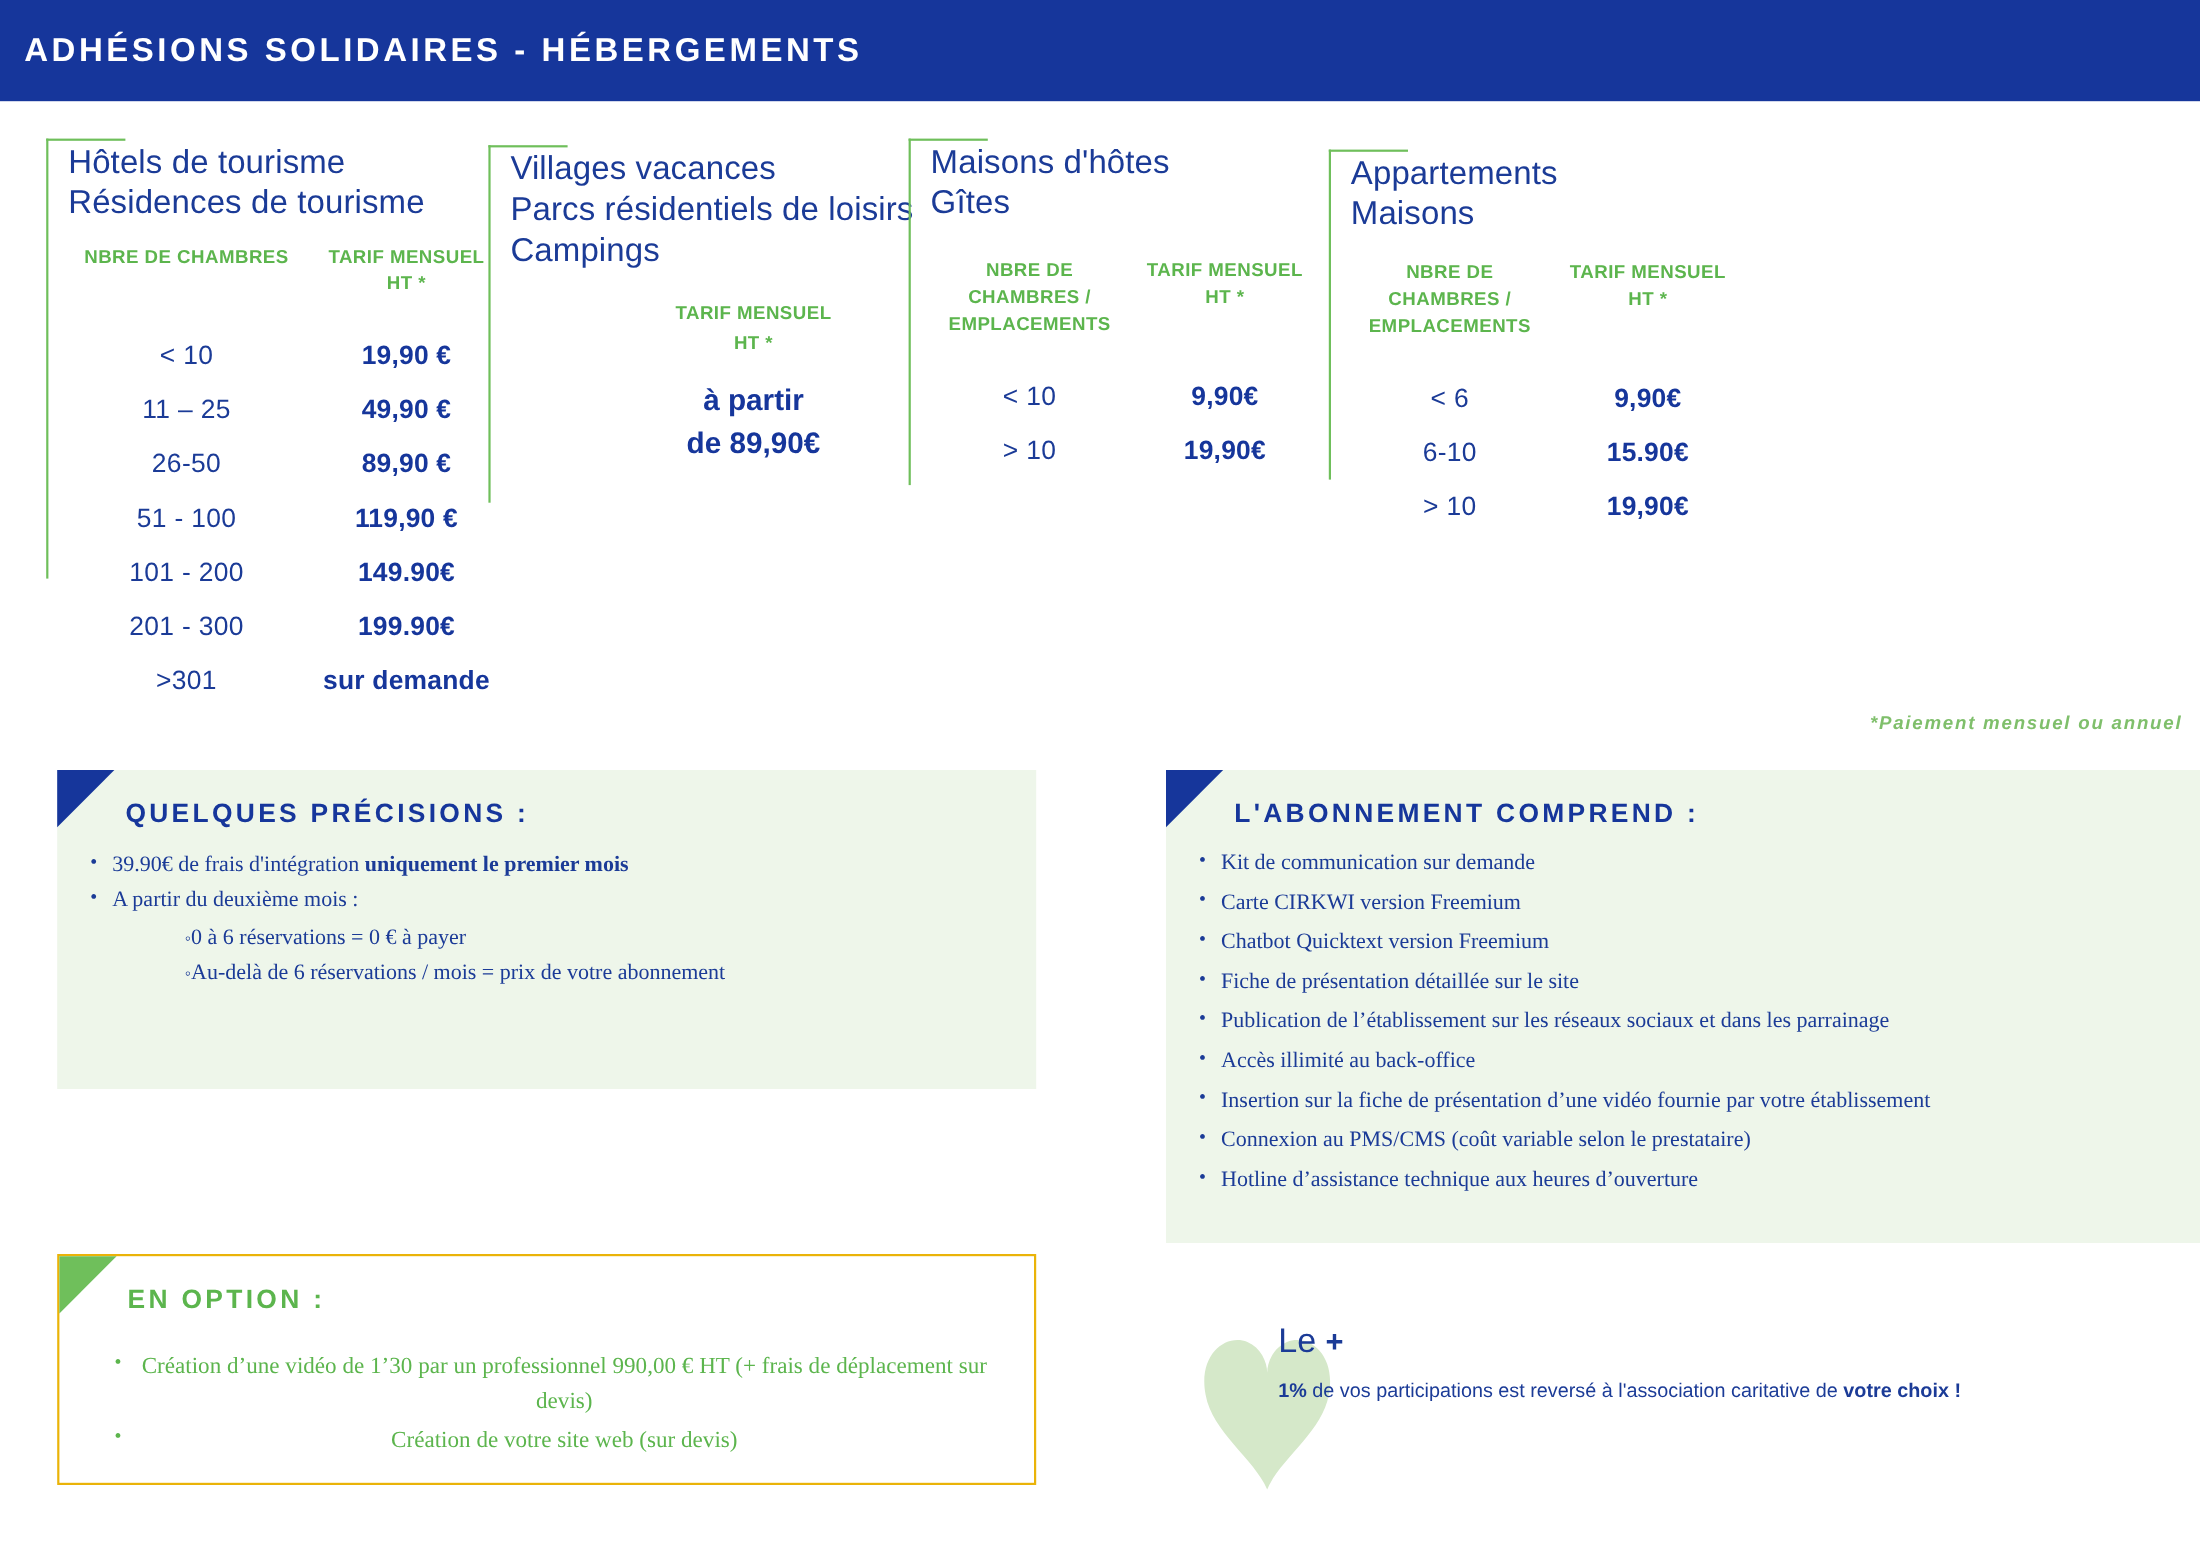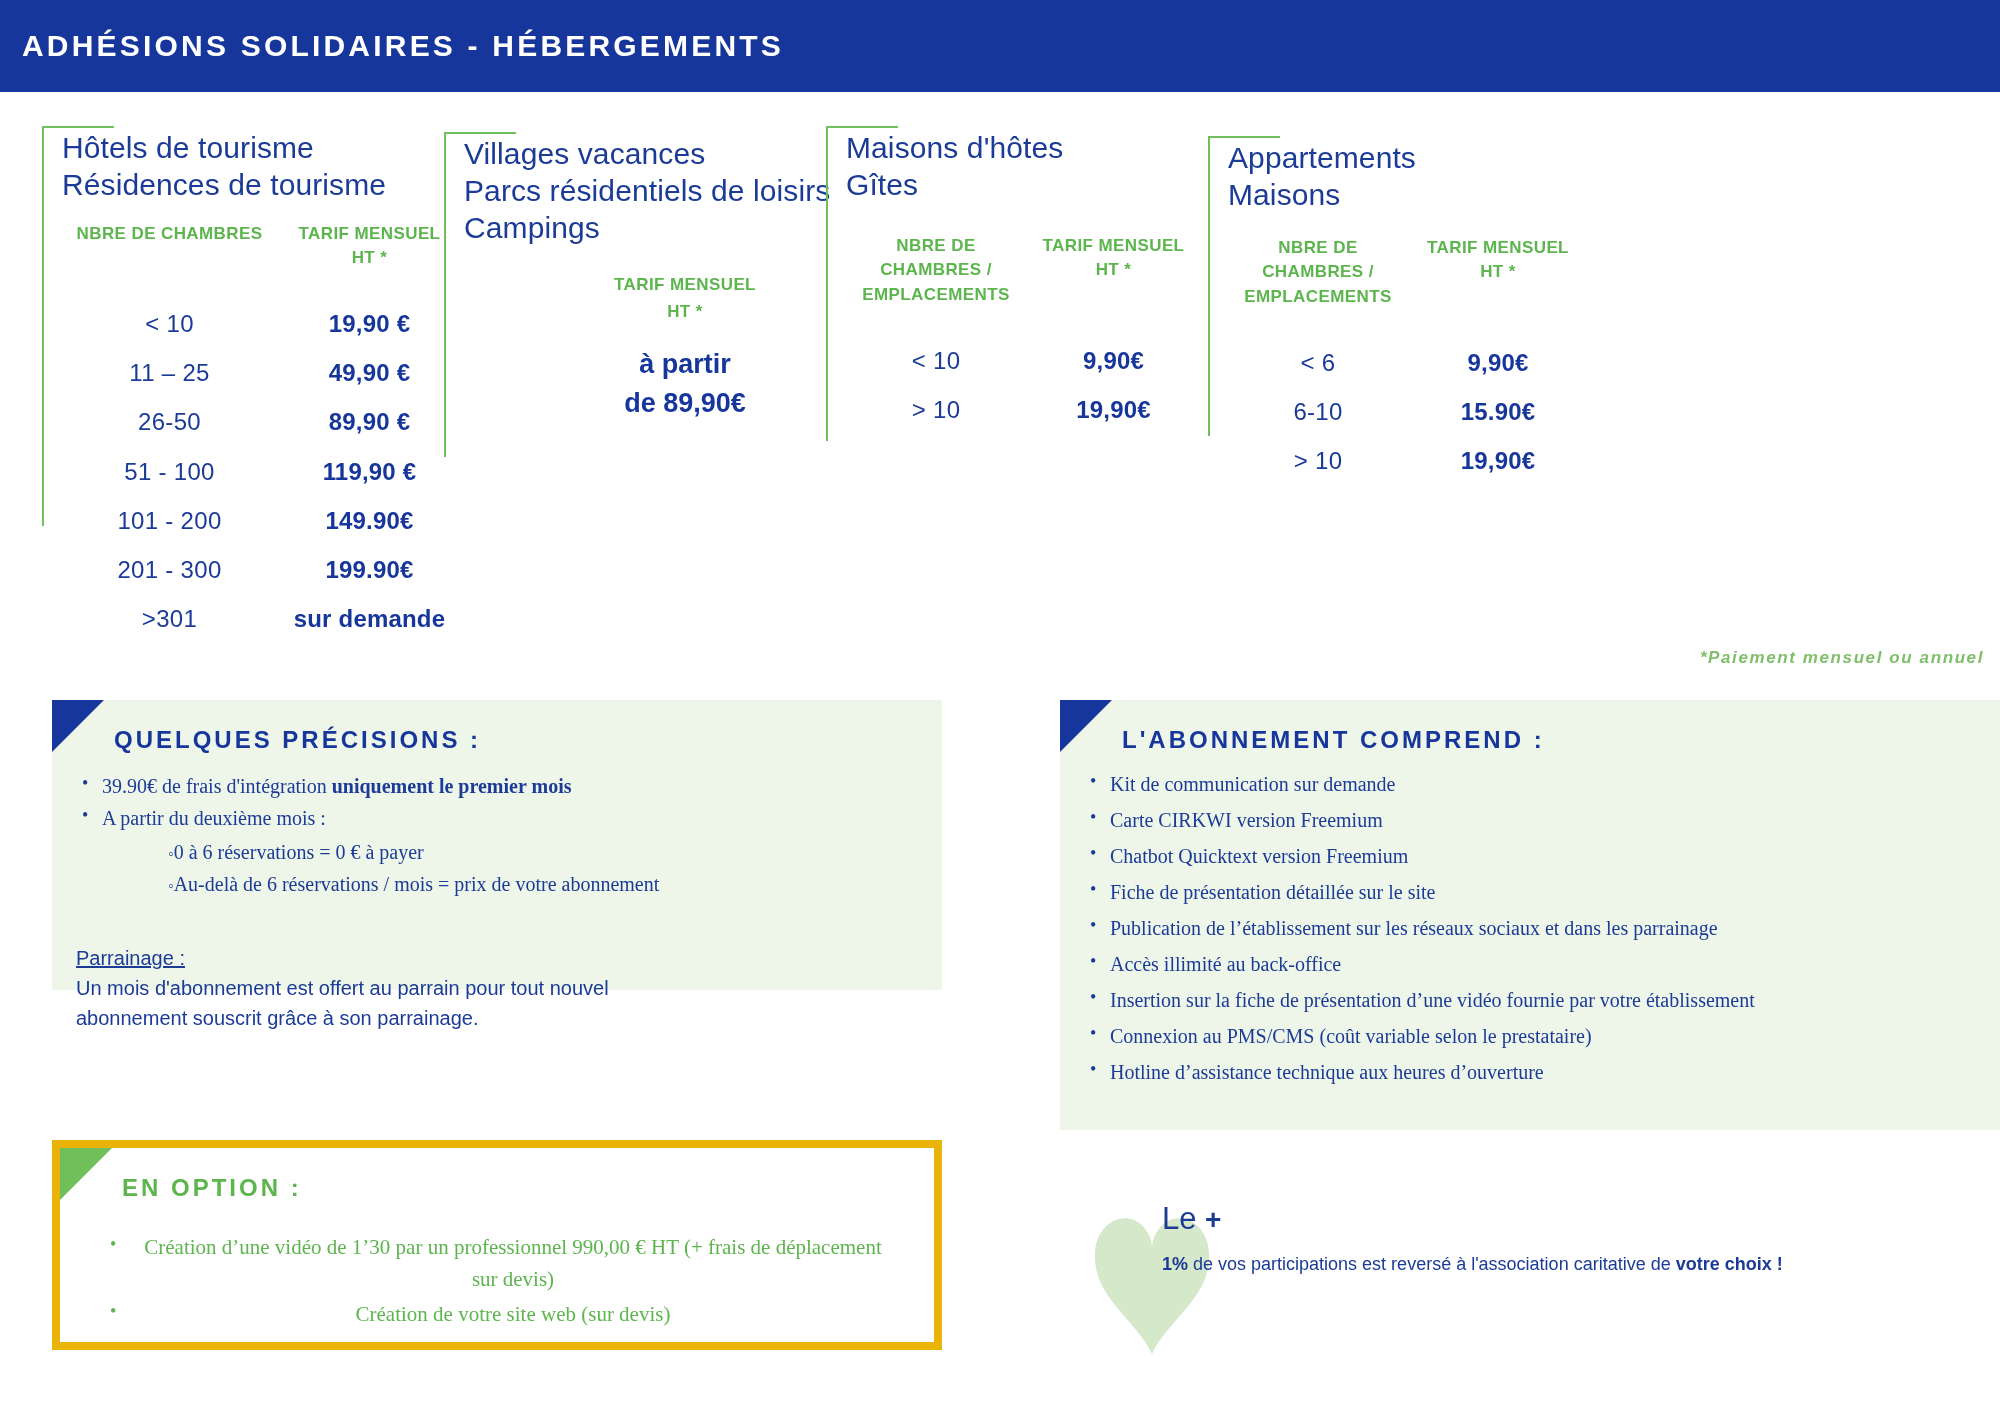--- a/index.html
+++ b/index.html
@@ -230,21 +230,21 @@
     left: 1060px; top: 700px;
     width: 1030px; height: 430px;
   }
   #box-comprend .content { padding: 16px 30px 0 24px; }
   #box-comprend ul.plain > li { margin-bottom: 8px; line-height: 1.4; }
 
   #box-option {
     left: 52px; top: 1140px;
     width: 890px; height: 210px;
     background: #ffffff;
-    border: 8px solid #eab308;
+    border: 2px solid #eab308;
     box-sizing: border-box;
   }
   #box-option .content { padding: 30px 40px 0 40px; text-align: center; }
   #box-option ul.plain > li {
     color: #5cb54d;
     font-size: 21px;
     line-height: 1.5;
     padding-left: 32px;
     margin-bottom: 4px;
   }
@@ -435,25 +435,20 @@
       </li>
       <li>
         <span>A partir du deuxième mois :</span>
         <ul class="sub">
           <li>0 à 6 réservations = 0 € à payer</li>
           <li>Au-delà de 6 réservations / mois = prix de votre abonnement</li>
         </ul>
       </li>
     </ul>
   </div>
-  <div class="parrainage">
-    <u>Parrainage :</u><br>
-    <span>Un mois d'abonnement est offert au parrain pour tout nouvel</span><br>
-    <span>abonnement souscrit grâce à son parrainage.</span>
-  </div>
 </div>
 
 <div class="box" id="box-comprend">
   <div class="corner corner-blue"></div>
   <div class="box-title">L'ABONNEMENT COMPREND :</div>
   <div class="content">
     <ul class="plain">
       <li>Kit de communication sur demande</li>
       <li>Carte CIRKWI version Freemium</li>
       <li>Chatbot Quicktext version Freemium</li>

